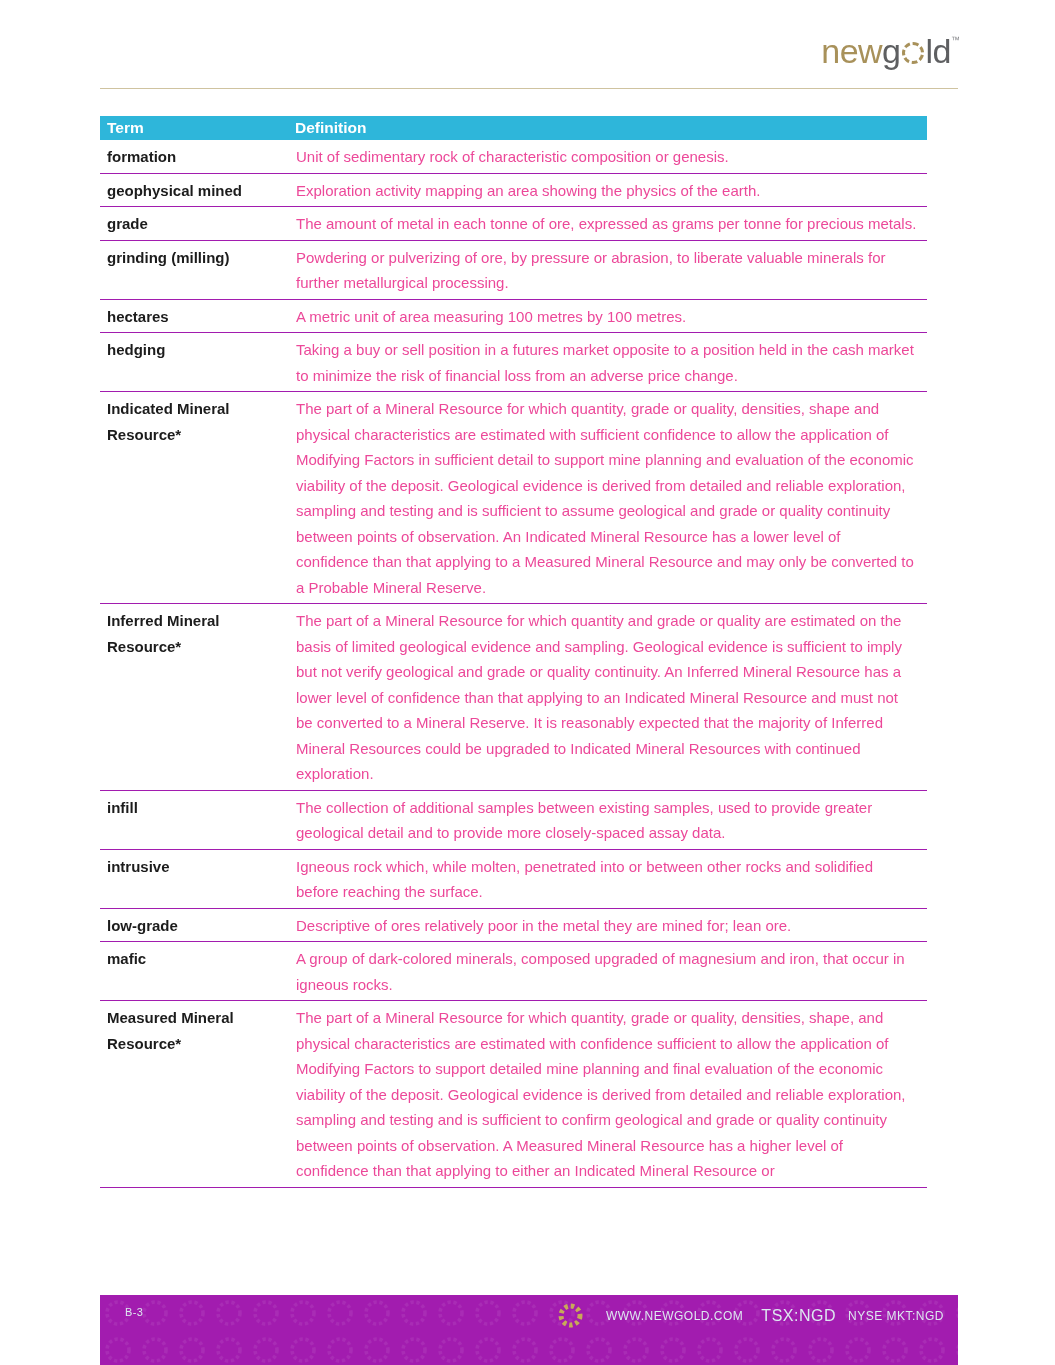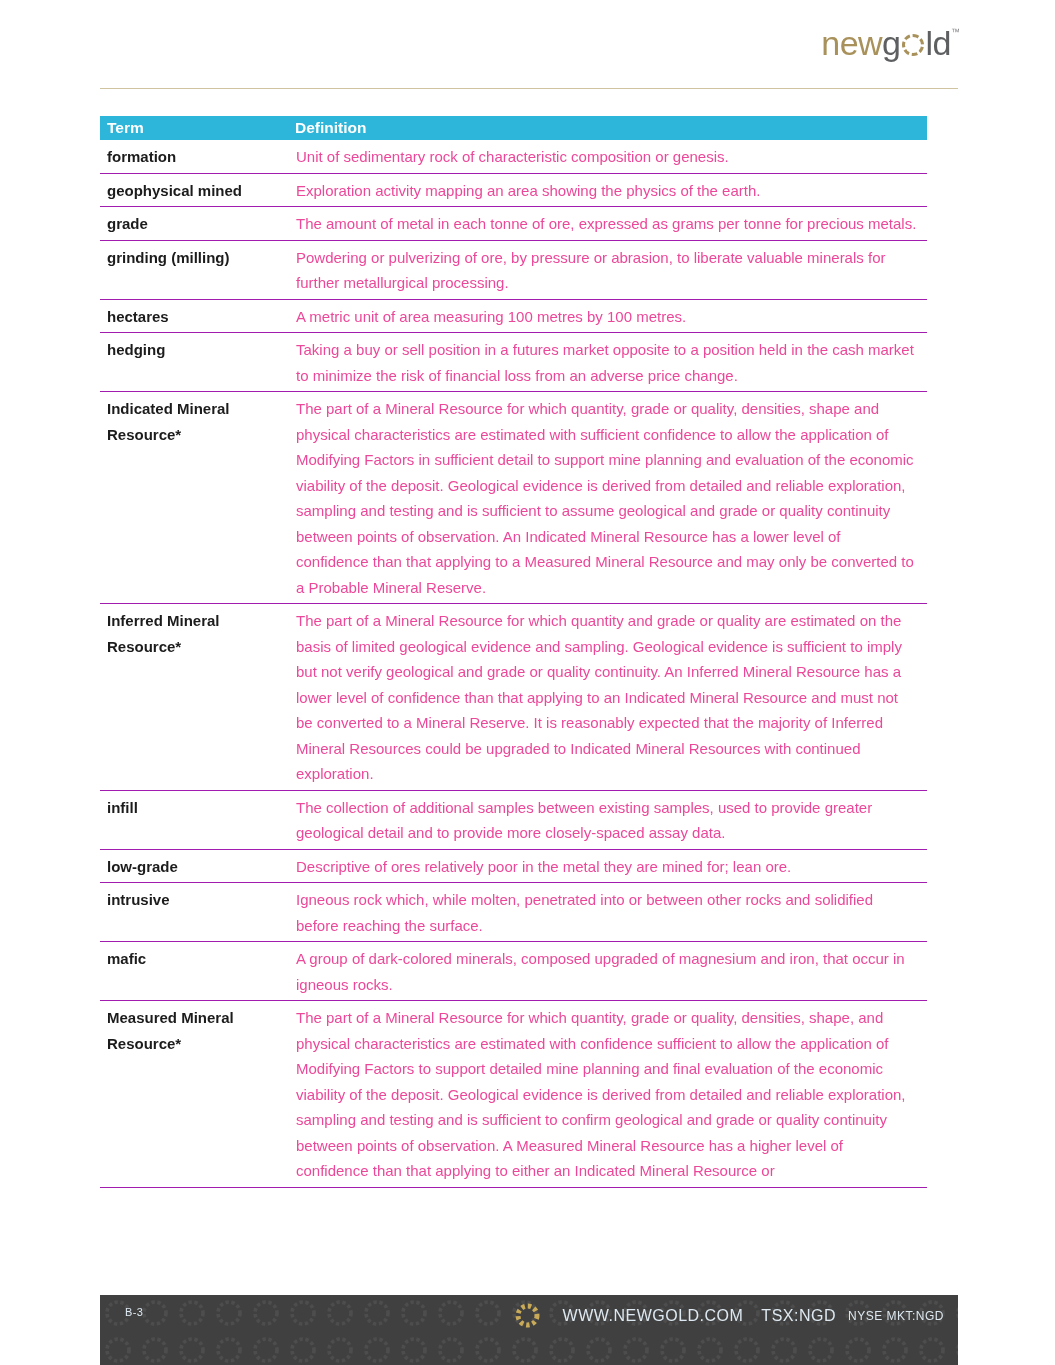--- a/index.html
+++ b/index.html
@@ -1,21 +1,21 @@
 <!DOCTYPE html>
 <html><head>
 <meta charset="utf-8">
 <style>
   html,body{margin:0;padding:0;background:#ffffff;}
   .page{
     position:relative; width:1055px; height:1365px; background:#ffffff;
     font-family:"Liberation Sans", sans-serif; overflow:hidden;
   }
   
-  .logo{position:absolute; top:24px; right:95px; font-size:34px; letter-spacing:-0.5px; white-space:nowrap;}
+  .logo{position:absolute; top:32px; right:95px; font-size:34px; letter-spacing:-0.5px; white-space:nowrap;}
   .lg-gold{color:#a8915a;}
   .lg-gray{color:#5e5f61;}
   .lg-o{display:inline-block; width:16px; height:16px; border:3.5px dashed #a8915a; border-radius:50%; margin:0 2px 0 1px; vertical-align:-1px;}
   .lg-tm{font-size:9px; color:#85868a; vertical-align:20px; letter-spacing:0;}
   
   .top-rule{position:absolute; top:88px; left:100px; width:858px; height:0; border-top:1.5px solid #cfc3a0;}
   
   .glossary{position:absolute; top:116px; left:100px; width:827px; border-collapse:collapse; table-layout:fixed;}
   .glossary col.c-term{width:195px;}
   .glossary col.c-def{width:632px;}
@@ -24,29 +24,29 @@
   .glossary tbody td{
     vertical-align:top; font-size:15px; line-height:25.5px;
     padding-top:4px; padding-bottom:3px;
     border-bottom:1px solid #a21caf;
   }
   .glossary td.term{font-weight:bold; color:#1c1c1c; padding-left:7px; padding-right:12px;}
   .glossary td.def{color:#ec4899; padding-right:10px;}
   
   .footer{
     position:absolute; left:100px; top:1295px; width:858px; height:70px;
-    background:#404040; box-sizing:border-box; overflow:hidden;
+    background:#a21caf; box-sizing:border-box; overflow:hidden;
     display:flex; justify-content:space-between; align-items:flex-start;
     padding:11px 14px 0 25px; color:#dde8f0;
   }
   .footer-pattern{position:absolute; left:0; top:0; width:100%; height:100%; pointer-events:none;}
   .footer .pageno{position:relative; z-index:1; font-size:11px; letter-spacing:0.4px;}
   .footer-right{position:relative; z-index:1; display:flex; align-items:center; margin-top:-4px;}
   .emblem{margin-right:22px; flex:0 0 auto;}
-  .footer-right .site{font-size:16px; letter-spacing:0.5px; margin-right:18px;}
+  .footer-right .site{font-size:12px; letter-spacing:0.5px; margin-right:18px;}
   .footer-right .tsx{font-size:16px; letter-spacing:0.5px; margin-right:12px;}
   .footer-right .nyse{font-size:12px; letter-spacing:0.5px;}
 </style>
 </head>
 <body>
 
 <div class="page">
 
   <div class="logo">
     <span class="lg-gold">new</span><span class="lg-gray">g</span><span class="lg-o"></span><span class="lg-gray">ld</span><span class="lg-tm">™</span>
@@ -96,26 +96,26 @@
       </tr>
       <tr>
         <td class="term">Inferred Mineral Resource*</td>
         <td class="def">The part of a Mineral Resource for which quantity and grade or quality are estimated on the basis of limited geological evidence and sampling. Geological evidence is sufficient to imply but not verify geological and grade or quality continuity. An Inferred Mineral Resource has a lower level of confidence than that applying to an Indicated Mineral Resource and must not be converted to a Mineral Reserve. It is reasonably expected that the majority of Inferred Mineral Resources could be upgraded to Indicated Mineral Resources with continued exploration.</td>
       </tr>
       <tr>
         <td class="term">infill</td>
         <td class="def">The collection of additional samples between existing samples, used to provide greater geological detail and to provide more closely-spaced assay data.</td>
       </tr>
       <tr>
+        <td class="term">intrusive</td>
+        <td class="def">Igneous rock which, while molten, penetrated into or between other rocks and solidified before reaching the surface.</td>
+      </tr>
+      <tr>
         <td class="term">low-grade</td>
         <td class="def">Descriptive of ores relatively poor in the metal they are mined for; lean ore.</td>
-      </tr>
-      <tr>
-        <td class="term">intrusive</td>
-        <td class="def">Igneous rock which, while molten, penetrated into or between other rocks and solidified before reaching the surface.</td>
       </tr>
       <tr>
         <td class="term">mafic</td>
         <td class="def">A group of dark-colored minerals, composed upgraded of magnesium and iron, that occur in igneous rocks.</td>
       </tr>
       <tr>
         <td class="term">Measured Mineral Resource*</td>
         <td class="def">The part of a Mineral Resource for which quantity, grade or quality, densities, shape, and physical characteristics are estimated with confidence sufficient to allow the application of Modifying Factors to support detailed mine planning and final evaluation of the economic viability of the deposit. Geological evidence is derived from detailed and reliable exploration, sampling and testing and is sufficient to confirm geological and grade or quality continuity between points of observation. A Measured Mineral Resource has a higher level of confidence than that applying to either an Indicated Mineral Resource or</td>
       </tr>
     </tbody>

